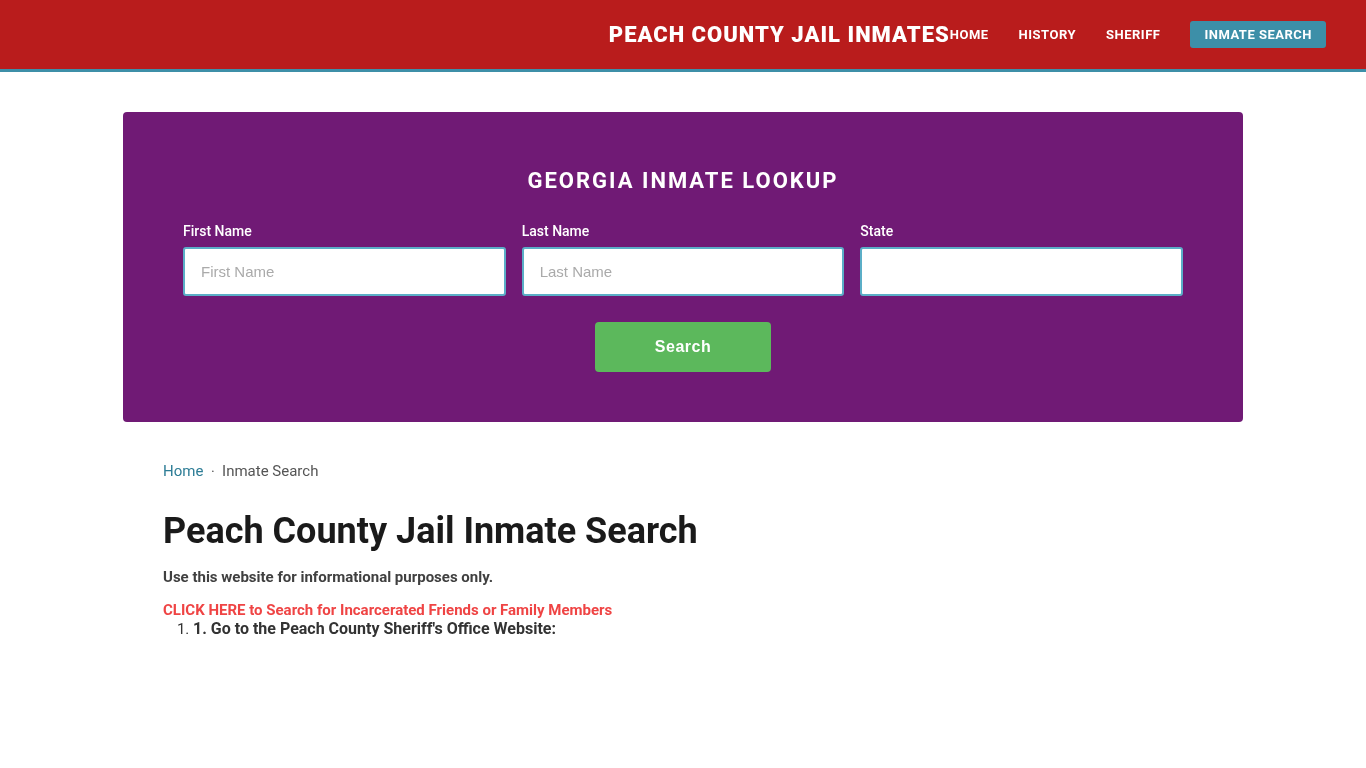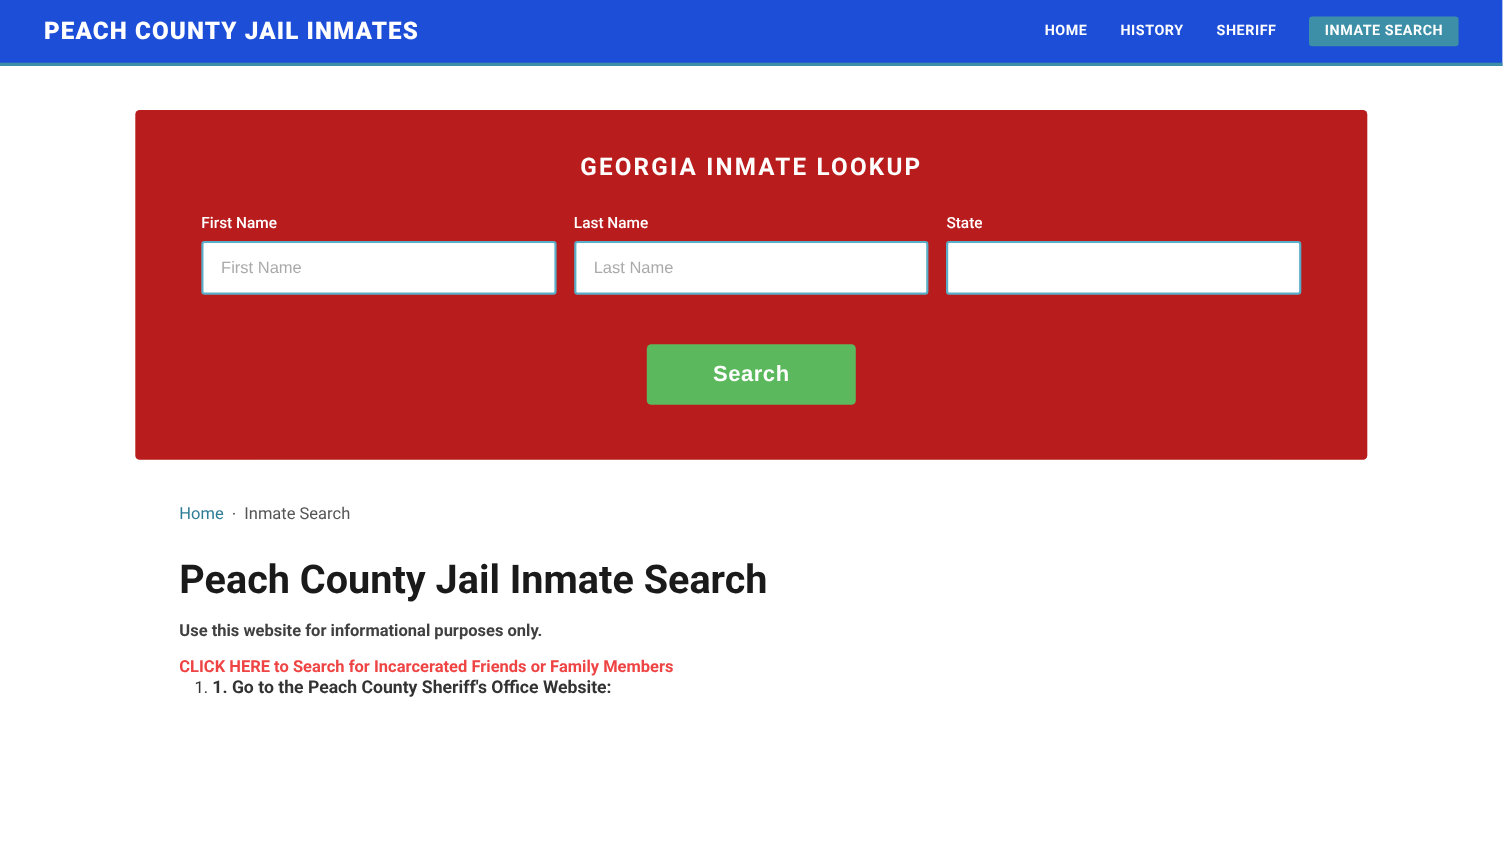--- a/index.html
+++ b/index.html
@@ -10,26 +10,26 @@
     body {
       font-family: -apple-system, BlinkMacSystemFont, 'Segoe UI', Roboto, Helvetica, Arial, sans-serif;
       background: #fff;
       color: #333;
       width: 1366px;
       min-height: 768px;
     }
 
     
     header {
-      background: #1d4ed8;
-      display: flex;
-      align-items: center;
-      justify-content: space-between;
+      background: #b91c1c;
+      display: flex;
+      align-items: center;
+      justify-content: flex-end;
       padding: 0 40px;
-      height: 60px;
+      height: 72px;
       border-bottom: 3px solid #3d8fa8;
     }
     .site-title {
       color: #fff;
       font-size: 22px;
       font-weight: 900;
       letter-spacing: 1px;
       text-transform: uppercase;
     }
     nav {
@@ -47,45 +47,45 @@
       cursor: pointer;
     }
     .nav-link.active {
       background: #3d8fa8;
       padding: 6px 14px;
       border-radius: 3px;
     }
 
     
     .search-widget {
-      background: #b91c1c;
+      background: #701a75;
       margin: 40px auto;
       max-width: 1120px;
       border-radius: 4px;
-      padding: 40px 60px 50px;
+      padding: 56px 60px 50px;
     }
     .search-widget-title {
       text-align: center;
       color: #fff;
       font-size: 22px;
       font-weight: 700;
       letter-spacing: 2px;
       text-transform: uppercase;
       margin-bottom: 30px;
     }
     .search-form {
       display: flex;
       flex-direction: column;
       align-items: center;
     }
     .form-fields {
       display: flex;
       gap: 16px;
       width: 100%;
-      margin-bottom: 45px;
+      margin-bottom: 26px;
     }
     .form-group {
       display: flex;
       flex-direction: column;
       flex: 1;
     }
     .form-label {
       color: #fff;
       font-size: 14px;
       font-weight: 500;
@@ -101,21 +101,21 @@
       outline: none;
     }
     .form-input::placeholder {
       color: #aaa;
     }
     .search-btn {
       background: #5cb85c;
       color: #fff;
       border: none;
       padding: 16px 60px;
-      font-size: 20px;
+      font-size: 16px;
       font-weight: 600;
       border-radius: 4px;
       cursor: pointer;
       letter-spacing: 0.5px;
     }
 
     
     .main-content {
       max-width: 1120px;
       margin: 0 auto;

